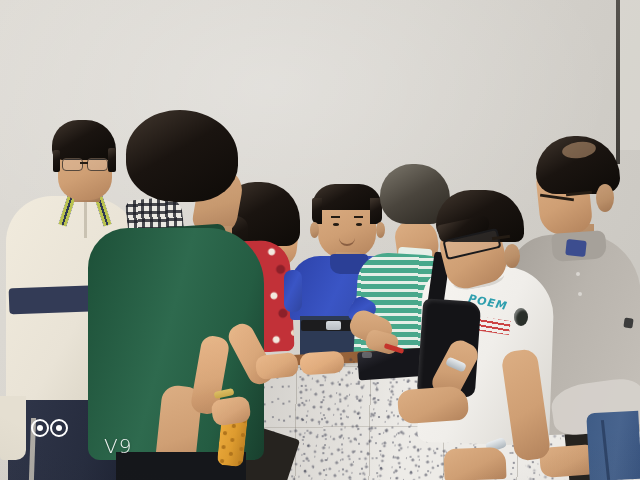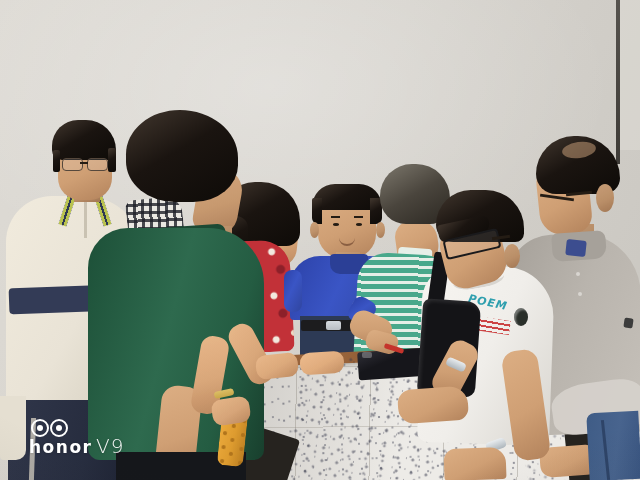--- a/index.html
+++ b/index.html
@@ -98,21 +98,21 @@
   .glass-thin{border:1.5px solid #56483c;border-radius:4px;background:rgba(250,250,255,.14);}
 
   .vignette{inset:0;background:radial-gradient(120% 100% at 50% 40%,rgba(0,0,0,0) 62%,rgba(40,38,32,.14) 100%);}
 
   
   .wm-ring{width:14px;height:14px;border:2px solid var(--c,#fff);border-radius:50%;}
   .wm-ring::after{content:"";position:absolute;inset:4px;background:var(--c,#fff);border-radius:50%;}
   .wm-brand{font:700 17px "DejaVu Sans",sans-serif;color:var(--c,#fff);letter-spacing:1.5px;
             text-shadow:0 0 3px rgba(0,0,0,.3);}
   .wm-model{font:300 20px "DejaVu Sans",sans-serif;color:var(--c,#fff);opacity:.93;letter-spacing:1px;
-            text-shadow:0 0 3px rgba(0,0,0,.3);}
+            text-shadow:0 0 3px rgba(0,0,0,.3);margin-left:8px;}
 </style>
 </head>
 <body>
 
 <div class="photo">
 
   <div class="a wall" style="--c: #d6d3cd;"></div>
   <div class="a seam" style="left:616px;top:0;width:4px;height:164px;"></div>
   <div class="a seam-light" style="left:620px;top:0;width:20px;height:150px;"></div>
 
@@ -238,16 +238,15 @@
   <div class="a silver" style="left:446px;top:360px;width:20px;height:9px;border-radius:4px;transform:rotate(24deg);"></div>
   <div class="a skin" style="left:398px;top:388px;width:70px;height:34px;border-radius:14px 18px 12px 16px;transform:rotate(-4deg);"></div>
   <div class="a skin" style="left:508px;top:350px;width:36px;height:110px;border-radius:14px;transform:rotate(-8deg);"></div>
   <div class="a silver" style="left:486px;top:440px;width:20px;height:10px;border-radius:4px;transform:rotate(-20deg);"></div>
   <div class="a skin" style="left:444px;top:448px;width:62px;height:32px;border-radius:12px 16px 4px 4px;transform:rotate(-2deg);"></div>
 
   <div class="a vignette"></div>
 
   <div class="a wm-ring" style="left: 31px; top: 419px; --c: #ffffff;"></div>
   <div class="a wm-ring" style="left: 50px; top: 419px; --c: #ffffff;"></div>
-  <span class="a wm-brand" style="left: 29px; top: 437px; --c: #ffffff;">honor</span>
   <span class="a wm-model" style="left: 96px; top: 434px; --c: #ffffff;">V9</span>
 
 </div>
 
 </body></html>

